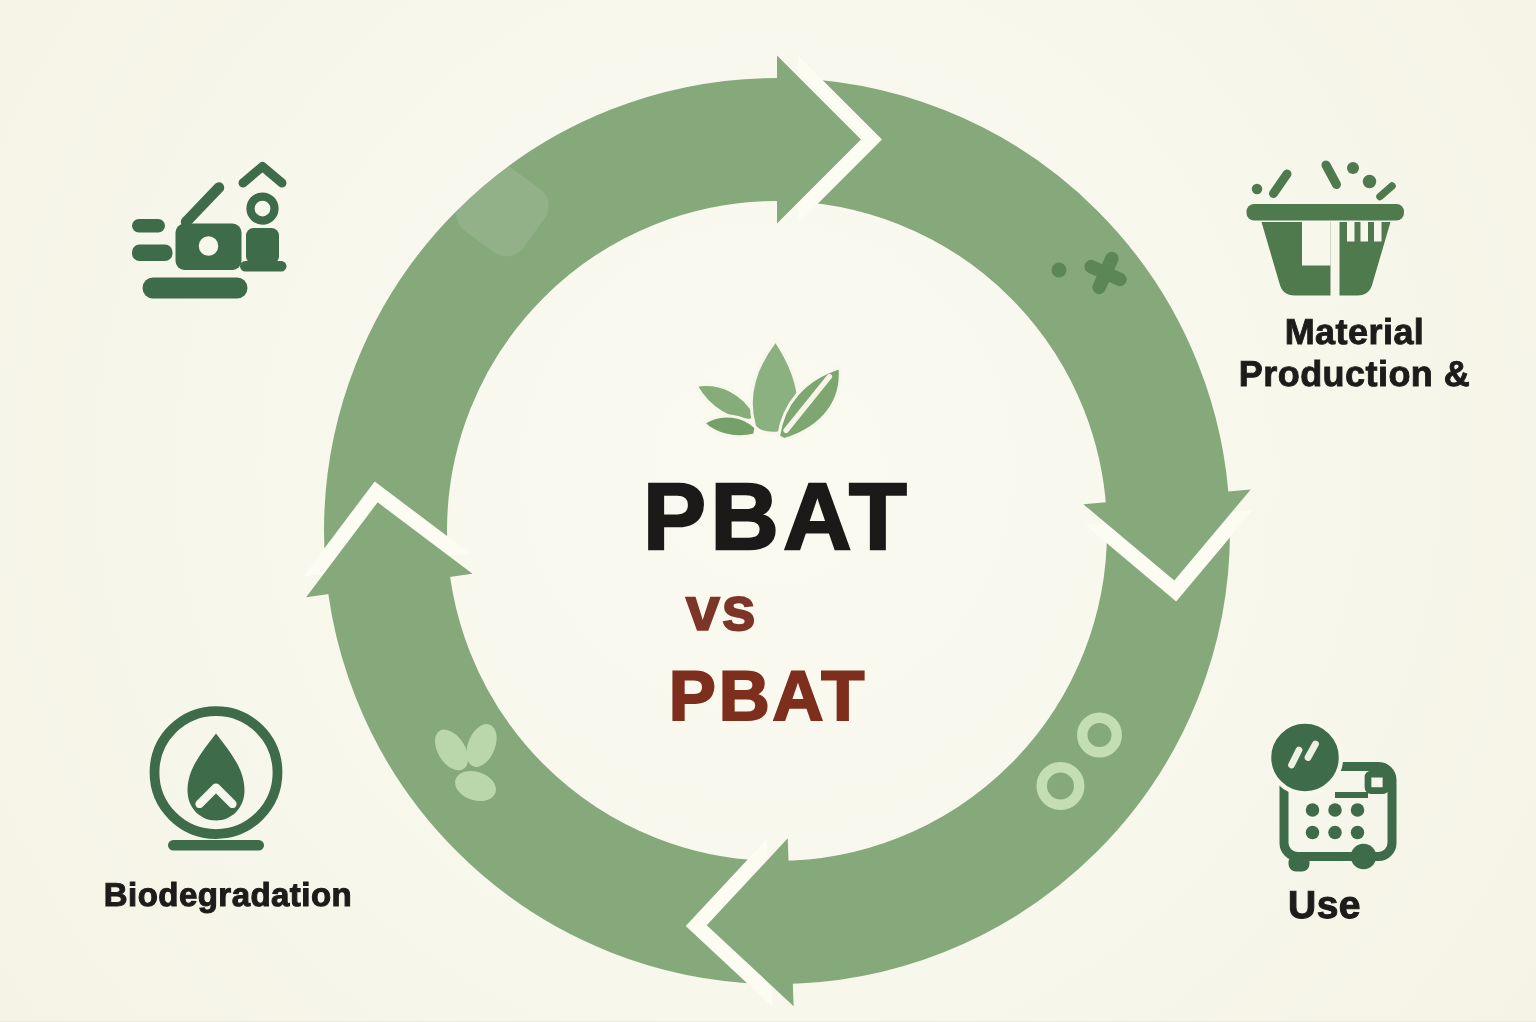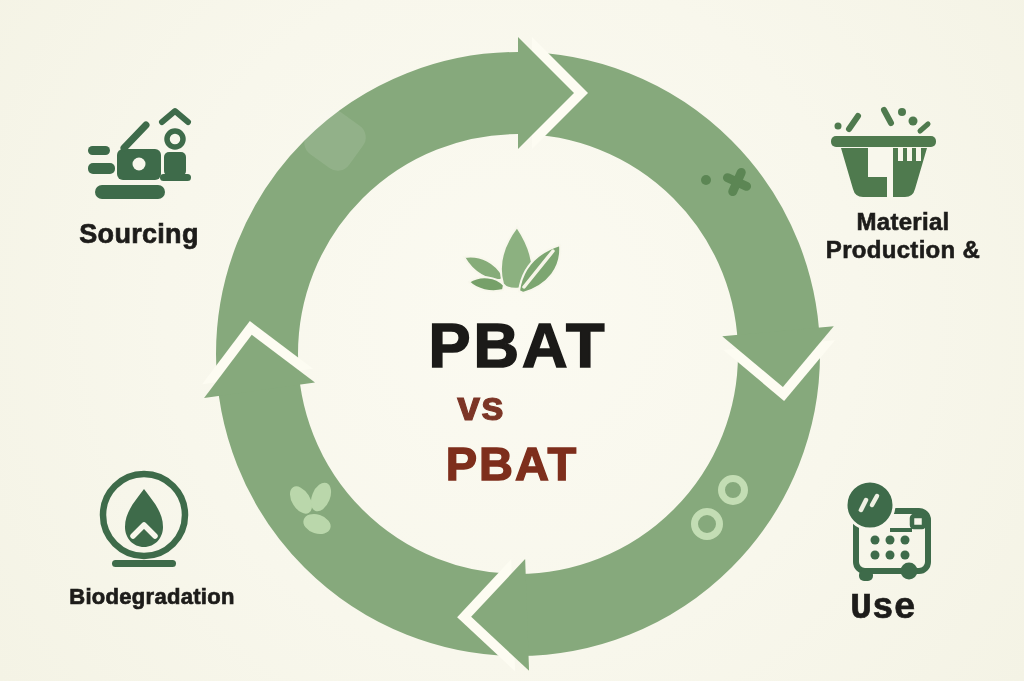--- a/index.html
+++ b/index.html
@@ -18,21 +18,21 @@
     font-weight:700;
     color:#1d1c1a;
     -webkit-text-stroke:0.7px #1d1c1a;
     white-space:nowrap;
     text-align:center;
     letter-spacing:0.3px;
   }
   .label-sourcing{left:139px;top:219px;font-size:27px;}
   .label-material{left:903px;top:208px;font-size:24px;line-height:1.16;-webkit-text-stroke:0.6px #1d1c1a;}
   .label-biodegradation{left:152px;top:584px;font-size:22px;}
-  .label-use{left:883px;top:588px;font-size:36px;font-family:Liberation Mono, monospace;}
+  .label-use{left:883px;top:588px;font-size:26px;}
   .center-text{position:absolute;transform:translateX(-50%);white-space:nowrap;font-weight:700;}
   .pbat-top{
     left:518px;top:309px;font-size:63px;letter-spacing:3px;
     color:#1b1a18;-webkit-text-stroke:1.6px #1b1a18;
   }
   .pbat-vs{
     left:481px;top:383px;font-size:41px;letter-spacing:1px;
     color:#7c3526;-webkit-text-stroke:1.1px #7c3526;
   }
   .pbat-bottom{
@@ -109,21 +109,20 @@
       <rect x="88" y="163" width="27" height="11" rx="5"></rect>
       <rect x="117" y="149" width="44" height="31" rx="6"></rect>
       <rect x="164" y="152" width="22" height="24" rx="5"></rect>
       <rect x="160" y="174" width="31" height="7" rx="3.5"></rect>
     </g>
     <circle cx="139" cy="164" r="6.5" fill="#f8f7ec"></circle>
     <path d="M124,148 L146,125" stroke="#3e6b4a" stroke-width="7" stroke-linecap="round" fill="none"></path>
     <circle cx="175" cy="139" r="8" fill="none" stroke="#3e6b4a" stroke-width="5.5"></circle>
     <path d="M162,122 L175,111 L188,122" stroke="#3e6b4a" stroke-width="6" stroke-linecap="round" stroke-linejoin="round" fill="none"></path>
   </svg>
-  <div class="label label-sourcing">Sourcing</div>
 
   <svg class="abs" style="left:826px;top:102px" width="116" height="104" viewBox="826 102 116 104">
     <path d="M841,148 L927,148 L915,189 Q913,197 905,197 L863,197 Q855,197 853,189 Z" fill="#4f7a4e"></path>
     <g fill="#f8f7ec">
       <rect x="868" y="147" width="19" height="30"></rect>
       <rect x="887" y="147" width="6" height="51"></rect>
       <rect x="898" y="147" width="5" height="14"></rect>
       <rect x="907" y="147" width="5" height="14"></rect>
       <rect x="916" y="147" width="5" height="14"></rect>
     </g>

